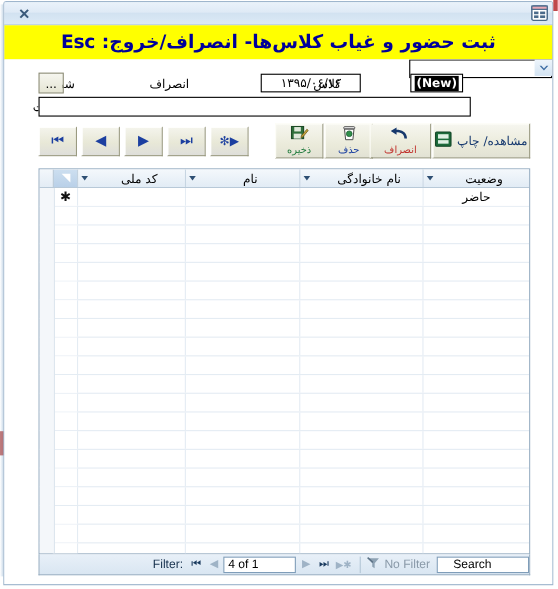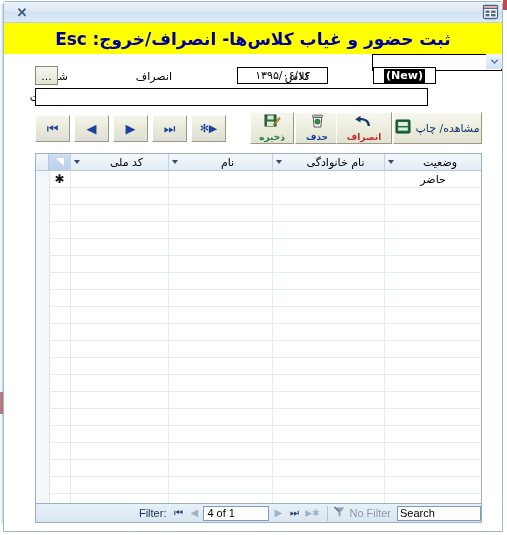--- a/index.html
+++ b/index.html
@@ -139,21 +139,21 @@
     direction: rtl;
     display: flex;
     align-items: center;
     padding: 0 3px;
     overflow: hidden;
   }
 
   
   #num-box {
     left: 369px; top: 13px;
-    width: 63px; height: 17px;
+    width: 48px; height: 17px;
     justify-content: center;
   }
   #num-value {
     background: #000000;
     color: #ffffff;
     font-size: 11px;
     font-weight: bold;
     padding: 0 2px;
     line-height: 14px;
   }
@@ -243,21 +243,21 @@
     background: linear-gradient(to bottom, #f6f6ef 0%, #ebebdb 60%, #e2e2d4 100%);
     display: flex;
     flex-direction: column;
     align-items: center;
     justify-content: center;
     cursor: pointer;
     overflow: hidden;
   }
   .cmdbtn .cap {
     font-size: 9px;
-    font-weight: bold;
+    font-weight: normal;
     direction: rtl;
     white-space: nowrap;
     margin-top: -1px;
     font-family: "DejaVu Sans", "Liberation Sans", sans-serif;
   }
 
   #btn-save { left: 246px; width: 44px; height: 32px; }
   #btn-save .cap { color: #1f7a3d; }
   #btn-delete { left: 291px; width: 44px; height: 32px; }
   #btn-delete .cap { color: #1a3fa0; }
@@ -439,21 +439,21 @@
   }
   #nav-search {
     width: 84px; height: 15px;
     box-sizing: border-box;
     border: 1px solid #7f9db9;
     background: #ffffff;
     color: #000;
     font-size: 11px;
     display: flex;
     align-items: center;
-    padding-left: 2px;
+    padding-left: 14px;
   }
 </style>
 </head>
 <body>
 
 <div id="window">
 
   <div id="frame-left-edge"></div>
   <div id="frame-left-mark"></div>
   <div id="frame-outer"></div>

